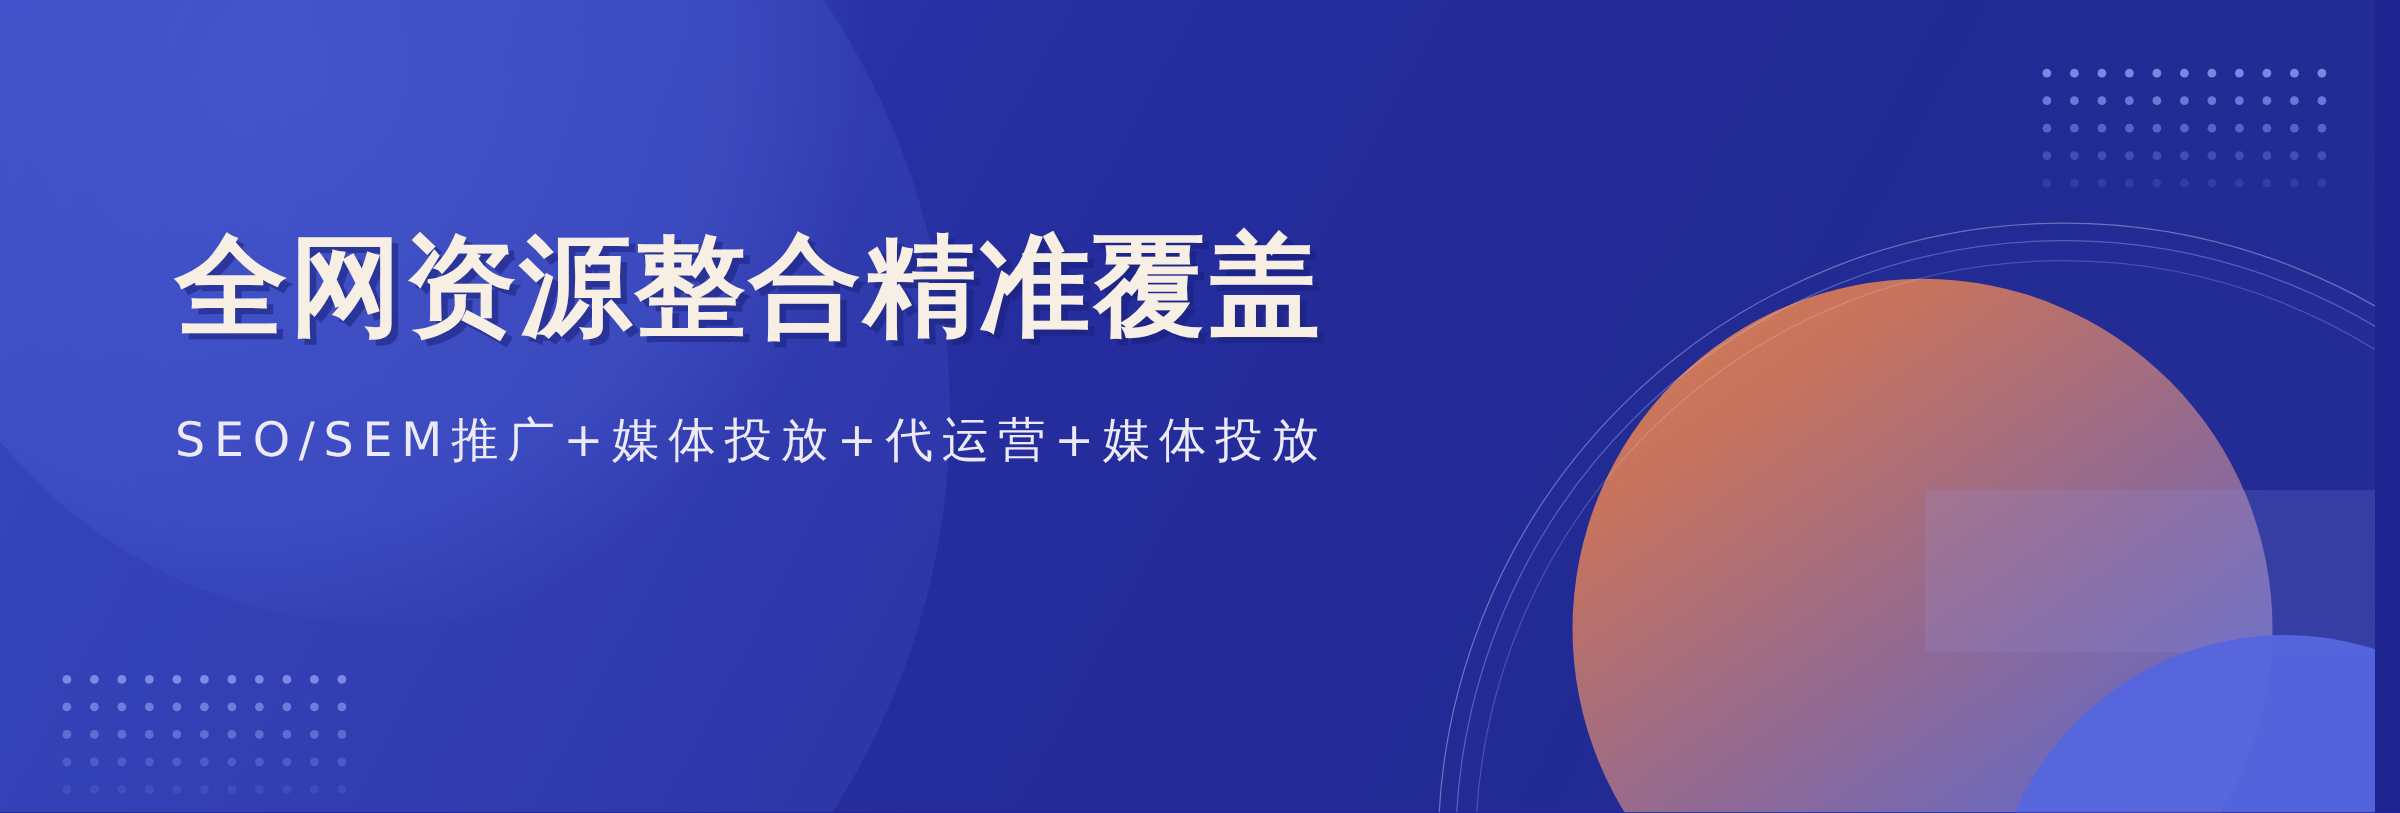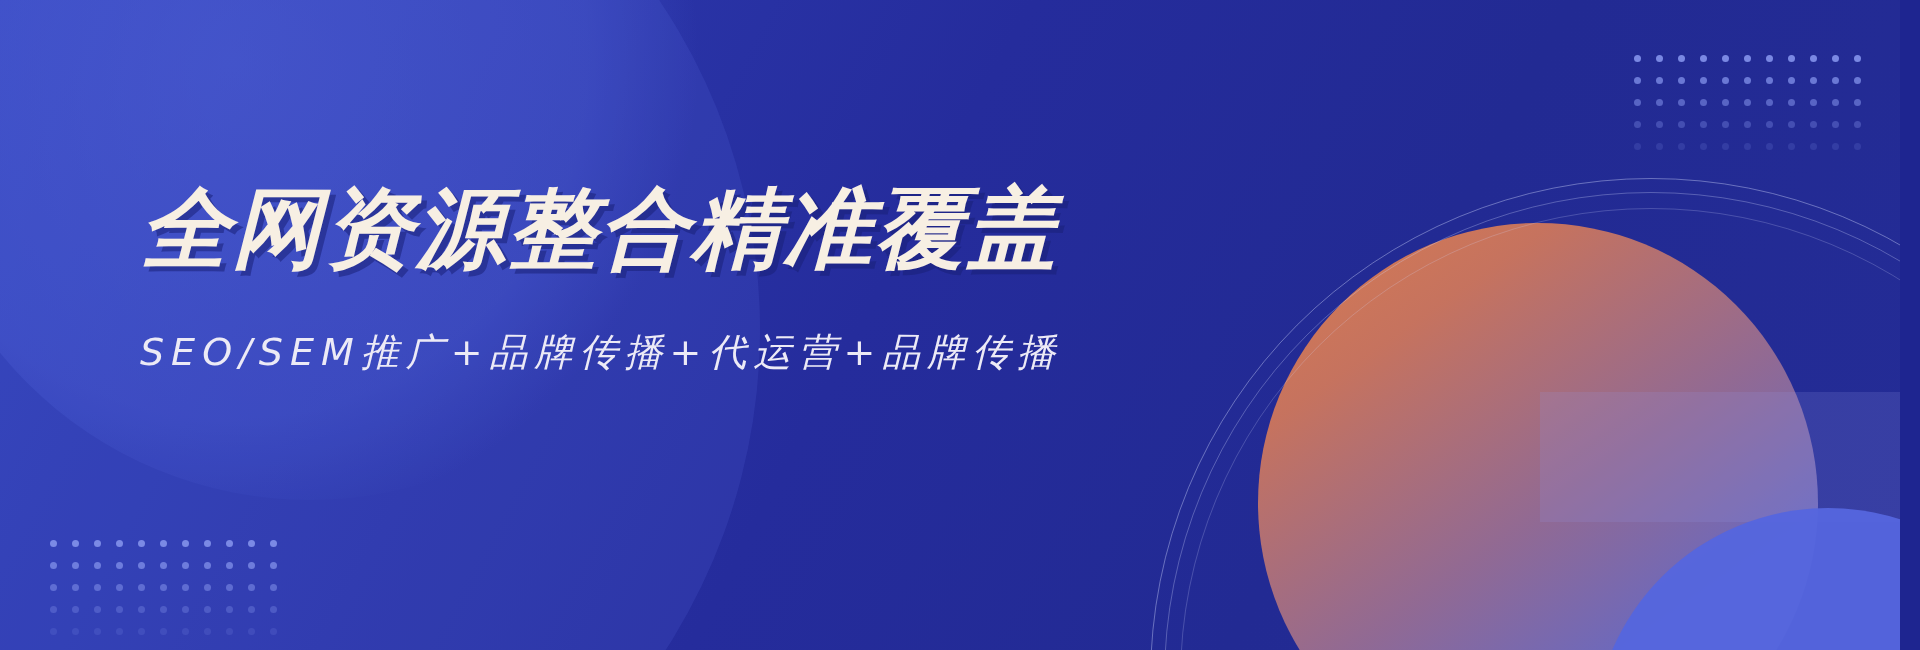--- a/index.html
+++ b/index.html
@@ -10,21 +10,20 @@
   body {
     font-family: "Liberation Sans", "DejaVu Sans", sans-serif;
   }
 
   .banner {
     position: relative;
     width: 1900px;
     height: 650px;
     overflow: hidden;
     background: linear-gradient(118deg, #3040b8 0%, #2c38ad 18%, #252c9c 46%, #222a93 70%, #242c96 100%);
-    font-style: italic;
   }
 
   
 
   .bg-layer {
     position: absolute;
     inset: 0;
     overflow: hidden;
     pointer-events: none;
   }
@@ -302,16 +301,16 @@
           <div class="dot" style="background: rgb(127, 142, 232);"></div>
           <div class="dot" style="background: rgb(127, 142, 232);"></div>
           <div class="dot" style="background: rgb(127, 142, 232);"></div>
           <div class="dot" style="background: rgb(127, 142, 232);"></div>
         </div>
       </div>
   </div>
 
   <div class="content">
     <h1 class="headline">全网资源整合精准覆盖</h1>
-    <p class="subtitle">SEO/SEM推广+品牌传播+代运营+品牌传播</p>
+    <p class="subtitle">SEO/SEM推广+媒体投放+代运营+媒体投放</p>
   </div>
 
 </div>
 
 </body></html>

